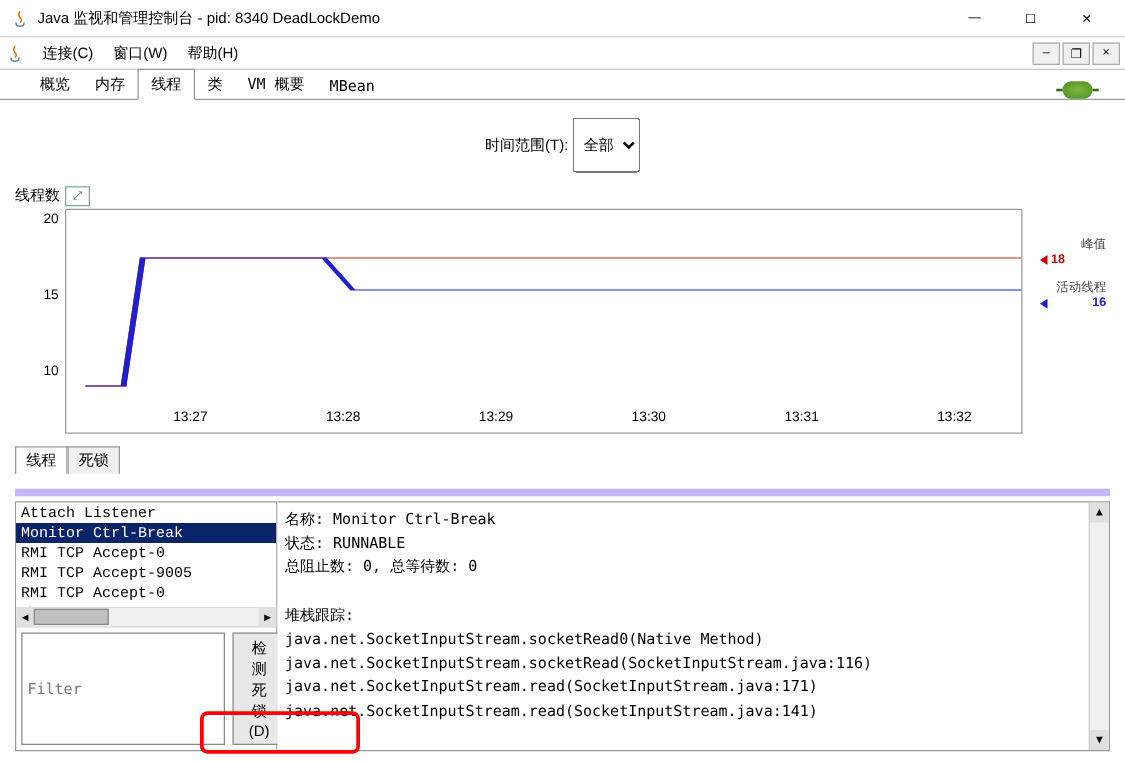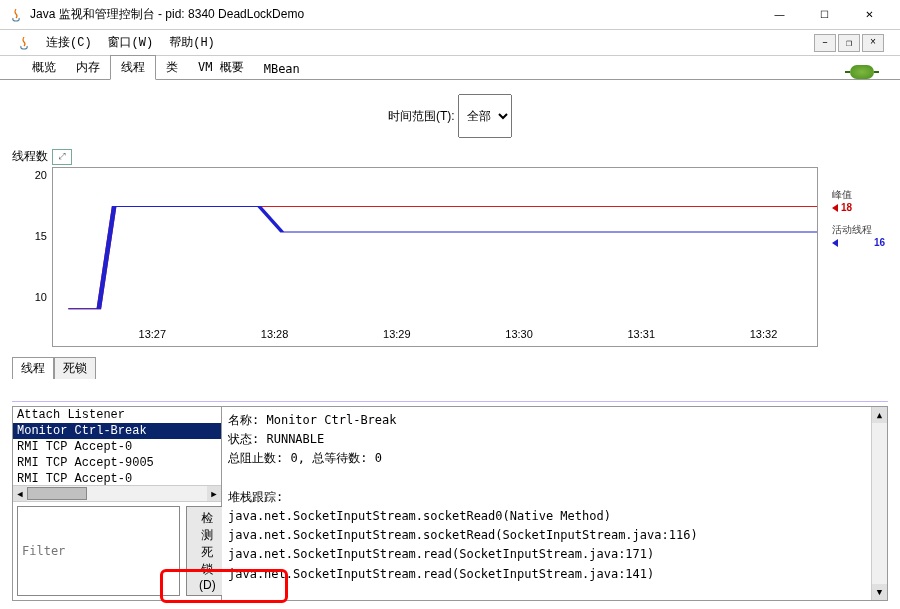--- a/index.html
+++ b/index.html
@@ -2,52 +2,52 @@
 <html><head>
 <meta charset="utf-8">
 <style>
   * { box-sizing: border-box; margin: 0; padding: 0; }
   body { font-family: "Microsoft YaHei", "SimSun", sans-serif; font-size: 12px; background: #fff; width: 900px; height: 609px; overflow: hidden; position: relative; }
   .titlebar { height: 30px; display: flex; align-items: center; padding: 0 8px; border-bottom: 1px solid #ccc; background: #fff; }
   .java-icon { width: 16px; height: 16px; margin-right: 6px; display: inline-flex; align-items: center; justify-content: center; }
   .titlebar-title { flex: 1; font-size: 12px; }
   .win-controls { display: flex; gap: 0; }
   .win-btn { width: 45px; height: 28px; display: flex; align-items: center; justify-content: center; font-family: "Segoe UI Symbol", sans-serif; font-size: 10px; cursor: pointer; }
-  .menubar { height: 26px; display: flex; align-items: center; padding: 4px 16px; border-bottom: 1px solid #ccc; background: #fff; font-family: Liberation Mono, monospace; }
+  .menubar { height: 26px; display: flex; align-items: center; padding: 4px 4px; border-bottom: 1px solid #ccc; background: #fff; }
   .menu-item { padding: 2px 8px; cursor: pointer; font-size: 12px; }
   .inner-controls { display: flex; gap: 2px; margin-left: auto; }
   .inner-btn { width: 22px; height: 18px; border: 1px solid #aaa; background: #f0f0f0; display: flex; align-items: center; justify-content: center; font-size: 10px; cursor: pointer; }
   .tabbar { height: 24px; display: flex; align-items: flex-end; padding: 0 22px; background: #fff; border-bottom: 1px solid #999; }
   .tab { padding: 3px 10px; font-size: 12px; cursor: pointer; font-family: "Consolas", "SimSun", monospace; position: relative; }
   .tab.active { border: 1px solid #999; border-bottom: 1px solid #fff; margin-bottom: -1px; background: #fff; }
   .green-conn { width: 24px; height: 14px; margin-left: auto; margin-right: 4px; background: radial-gradient(ellipse at center, #7db93f 0%, #4a8c1f 100%); border-radius: 7px; display: flex; align-items: center; }
   .green-conn::before, .green-conn::after { content: ""; width: 5px; height: 2px; background: #2e6b0f; }
   .green-conn::before { margin-left: -5px; }
   .green-conn::after { margin-left: auto; margin-right: -5px; }
   .content { padding: 8px 12px; height: calc(100% - 80px); display: flex; flex-direction: column; }
   .timerange-row { text-align: center; margin: 6px 0 10px; font-size: 12px; }
   .timerange-row select { font-size: 12px; padding: 13px 4px; }
-  .chart-section { position: relative; }
+  .chart-section { position: relative; text-align: right; }
   .chart-title-row { display: flex; align-items: center; margin-bottom: 2px; }
   .chart-title { font-size: 12px; }
   .expand-btn { width: 20px; height: 16px; border: 1px solid #7a9; background: #fff; margin-left: 4px; display: flex; align-items: center; justify-content: center; cursor: pointer; font-size: 9px; color: #555; }
   .chart-box { border: 1px solid #999; height: 180px; position: relative; margin-left: 40px; margin-right: 70px; background: #fff; }
   .y-axis { position: absolute; left: -30px; top: 0; bottom: 18px; width: 28px; }
   .y-tick { position: absolute; right: 4px; font-size: 11px; transform: translateY(-50%); }
   .x-axis { position: absolute; left: 0; right: 0; bottom: 0; height: 18px; }
   .x-tick { position: absolute; font-size: 11px; transform: translateX(-50%); }
   .plot-area { position: absolute; left: 0; right: 0; top: 0; bottom: 18px; }
   .plot-area svg { width: 100%; height: 100%; }
   .legend { position: absolute; right: -68px; top: 20px; font-size: 10px; }
   .legend-item { margin-bottom: 10px; }
   .legend-label { color: #444; font-size: 10px; }
   .legend-value { color: #c00; font-weight: bold; display: flex; align-items: center; }
   .legend-value.blue { color: #2020d0; gap: 33px; }
   .arrow-left { width: 0; height: 0; border-top: 4px solid transparent; border-bottom: 4px solid transparent; border-right: 6px solid currentColor; margin-right: 3px; }
-  .lower { display: flex; margin-top: 22px; flex: 1; min-height: 0; border-top: 1px solid #c4b5fd; padding-top: 4px; }
+  .lower { display: flex; margin-top: 12px; flex: 1; min-height: 0; border-top: 6px solid #c4b5fd; padding-top: 4px; }
   .subtabs { height: 22px; display: flex; }
   .subtab { padding: 2px 8px; font-size: 12px; border: 1px solid #999; border-bottom: none; cursor: pointer; background: #f0f0f0; }
   .subtab.active { background: #fff; }
   .left-panel { width: 210px; display: flex; flex-direction: column; border: 1px solid #999; }
   .thread-list { flex: 1; overflow: auto; font-family: Consolas, "Courier New", monospace; font-size: 12px; background: #fff; position: relative; }
   .thread-item { padding: 1px 4px; white-space: nowrap; cursor: pointer; }
   .thread-item.selected { background: #0a246a; color: #fff; }
   .hscroll { height: 16px; background: #f0f0f0; border-top: 1px solid #ccc; position: relative; }
   .hscroll-thumb { position: absolute; left: 14px; top: 1px; width: 60px; height: 13px; background: #c0c0c0; border: 1px solid #888; }
   .hscroll-arrow { position: absolute; top: 0; width: 14px; height: 15px; background: #e0e0e0; display: flex; align-items: center; justify-content: center; font-size: 9px; }

